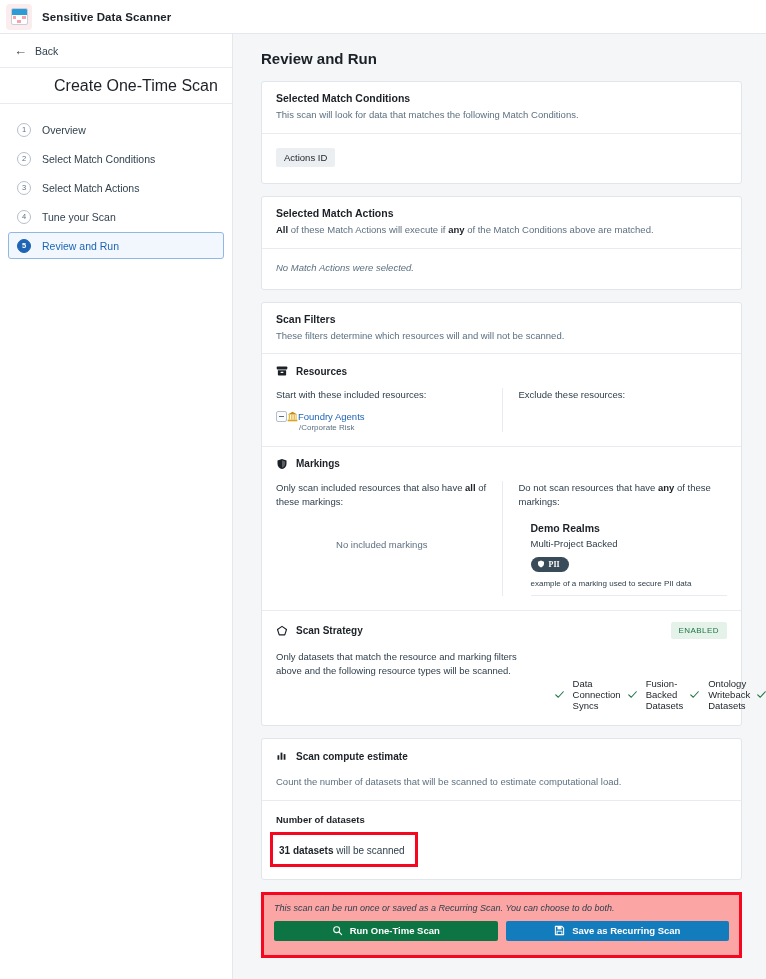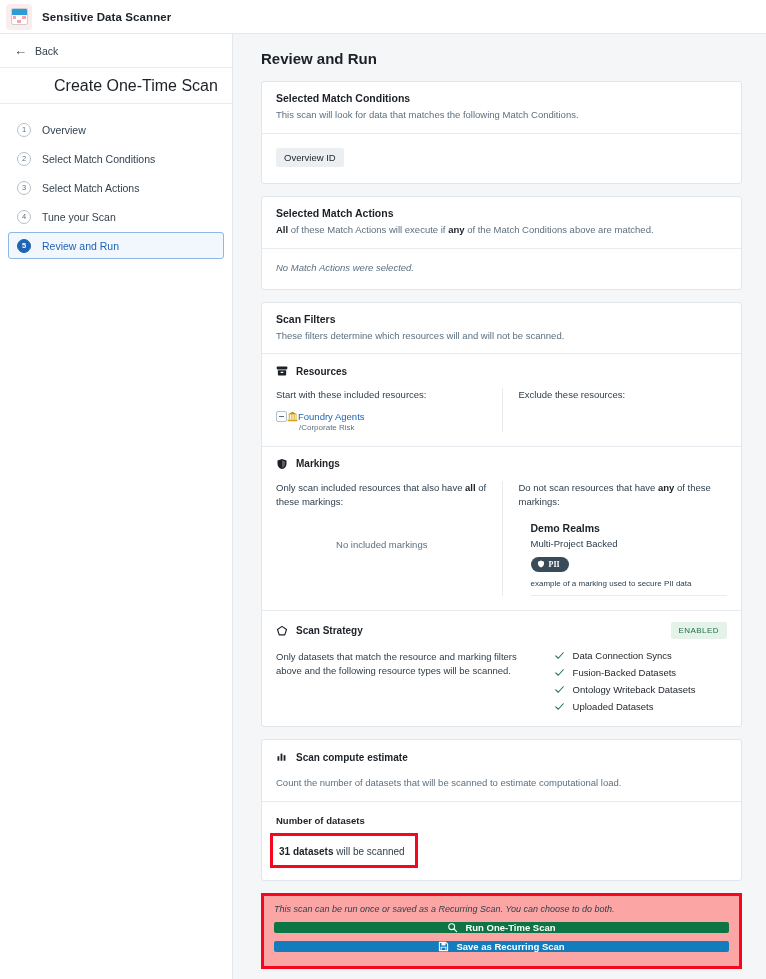--- a/index.html
+++ b/index.html
@@ -173,40 +173,40 @@
   .marking-name { font-size: 10.5px; font-weight: bold; color: #1c2127; margin-bottom: 4px; }
   .marking-sub { font-size: 9.5px; color: #30404d; margin-bottom: 6px; }
   .pii-badge {
     display: inline-flex; gap: 4px;
     background: #394b59; color: #ffffff;
     font-size: 8px; font-weight: bold;
     border-radius: 9px; padding: 3px 9px 3px 6px; font-family: Liberation Serif, serif;
   }
   .marking-desc { font-size: 8px; color: #30404d; margin-top: 6px; padding-bottom: 7px; border-bottom: 1px solid #e8ebf0; }
 
-  .check-list { display: flex; flex-direction: column; gap: 6px; }
+  .check-list { display: flex; flex-direction: row; gap: 6px; margin-top: 28px; }
   .check-item { display: flex; align-items: center; gap: 8px; }
   .check-item .lbl { font-size: 9.5px; color: #1c2127; }
 
   .datasets-label { font-size: 9.5px; font-weight: bold; color: #1c2127; margin-bottom: 7px; }
   .datasets-line { font-size: 10px; color: #1c2127; }
   .datasets-line b { font-weight: bold; }
   .datasets-line span.rest { color: #30404d; }
 
   
   .hl { border: 3px solid #f5071f; }
   .hl-datasets { display: inline-block; padding: 5px 10px 6px 6px; margin-left: -6px; text-align: right; }
 
   .run-panel {
     border: 3px solid #f5071f;
     background: #fca5a5;
     padding: 8px 10px 14px 10px;
   }
   .run-note { font-size: 9px; color: #30404d; font-style: italic; margin-bottom: 8px; }
-  .run-buttons { display: flex; gap: 8px; flex-direction: column; }
+  .run-buttons { display: flex; gap: 8px; }
   .btn {
     flex: 1; height: 20px;
     display: flex; align-items: center; justify-content: center; gap: 7px;
     color: #ffffff; font-size: 9.5px; font-weight: bold;
     border: none; border-radius: 2px; cursor: pointer;
     font-family: "Liberation Sans", sans-serif;
   }
   .btn-run { background: #0d7544; }
   .btn-save { background: #137cbd; }
 
@@ -274,21 +274,21 @@
 
     <div class="page-title">Review and Run</div>
 
     <div class="card">
       <div class="card-head">
         <h3>Selected Match Conditions</h3>
         <p>This scan will look for data that matches the following Match Conditions.</p>
       </div>
       <div class="divider"></div>
       <div class="card-body">
-        <span class="chip">Overview ID</span>
+        <span class="chip">Actions ID</span>
       </div>
     </div>
 
     <div class="card">
       <div class="card-head">
         <h3>Selected Match Actions</h3>
         <p><b>All</b><span> of these Match Actions will execute if </span><b>any</b><span> of the Match Conditions above are matched.</span></p>
       </div>
       <div class="divider"></div>
       <div class="card-body">

